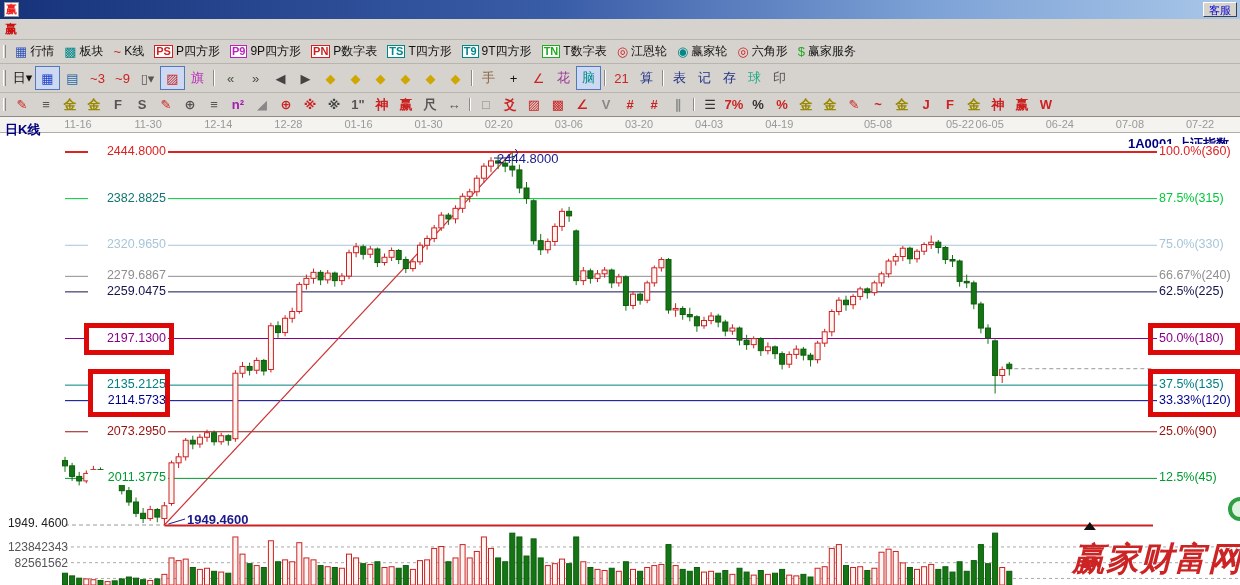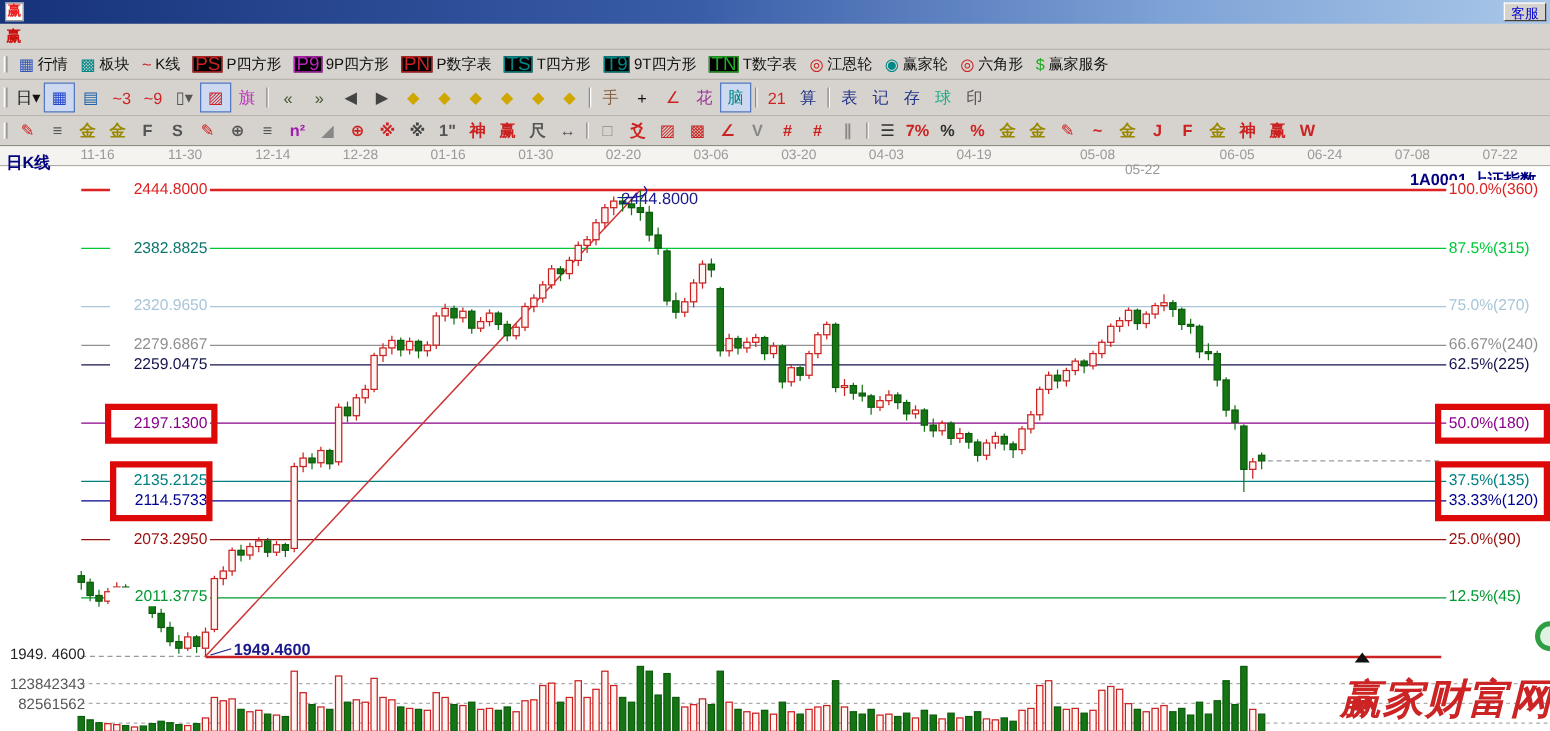--- a/index.html
+++ b/index.html
@@ -20,21 +20,21 @@
 
   
   .tb { display:flex; align-items:center; background:#d6d3ce; border-bottom:1px solid #b8b5ae; padding:1px 2px; }
   #toolbar-main { height:24px; }
   #toolbar-nav  { height:29px; }
   #toolbar-draw { height:24px; border-bottom:1px solid #8f8c85; }
   .grip { width:3px; height:65%; border-left:1px solid #fff; border-right:1px solid #8a8a8a; margin:0 4px 0 1px; }
   .sep  { width:2px; height:65%; border-left:1px solid #8a8a8a; border-right:1px solid #fff; margin:0 3px; }
   .tbtn { display:inline-flex; align-items:center; justify-content:center; height:20px; padding:0 4px; font-size:12px; color:#111; border:1px solid transparent; white-space:nowrap; }
   .tbtn .glyph { font-size:13px; margin-right:3px; }
-  .tbtn .badge { font-size:15px; font-weight:normal; border:1px solid; padding:0 1px; margin-right:3px; line-height:11px; background:#000000; }
+  .tbtn .badge { font-size:11px; font-weight:bold; border:1px solid; padding:0 1px; margin-right:3px; line-height:11px; background:#ffffff; }
   .tbtn .lbl { font-size:12px; }
   #toolbar-nav .tbtn { width:25px; height:24px; padding:0; font-size:15px; }
   #toolbar-draw .tbtn { width:24px; height:19px; padding:0; font-size:12.5px; font-weight:bold; }
   .tbtn.selected { background:#ccd9f0; border:1px solid #5577bb; }
 
   
   #axis-strip { position:absolute; left:0; top:117px; width:1240px; height:16px; background:#f4f3ef; border-bottom:1px solid #b0ada6; }
   #chart-bg { position:absolute; left:0; top:133px; width:1240px; height:452px; background:#ffffff; }
   #chart-svg { position:absolute; left:0; top:0; width:1240px; height:585px; z-index:5; }
   #overlay { position:absolute; left:0; top:0; width:1240px; height:585px; z-index:6; pointer-events:none; }
@@ -805,31 +805,31 @@
       <div class="date-lbl" style="left: 195.26px; top: 118px;">12-14</div>
       <div class="date-lbl" style="left: 265.39px; top: 118px;">12-28</div>
       <div class="date-lbl" style="left: 335.52px; top: 118px;">01-16</div>
       <div class="date-lbl" style="left: 405.65px; top: 118px;">01-30</div>
       <div class="date-lbl" style="left: 475.78px; top: 118px;">02-20</div>
       <div class="date-lbl" style="left: 545.91px; top: 118px;">03-06</div>
       <div class="date-lbl" style="left: 616.04px; top: 118px;">03-20</div>
       <div class="date-lbl" style="left: 686.17px; top: 118px;">04-03</div>
       <div class="date-lbl" style="left: 756.3px; top: 118px;">04-19</div>
       <div class="date-lbl" style="left: 855px; top: 118px;">05-08</div>
-      <div class="date-lbl" style="left: 891px; top: 118px; margin-top: 12px;">05-22</div>
+      <div class="date-lbl" style="left: 937px; top: 118px;">05-22</div>
       <div class="date-lbl" style="left: 966.69px; top: 118px;">06-05</div>
       <div class="date-lbl" style="left: 1036.82px; top: 118px;">06-24</div>
       <div class="date-lbl" style="left: 1106.95px; top: 118px;">07-08</div>
       <div class="date-lbl" style="left: 1177.08px; top: 118px;">07-22</div>
       <div class="price-lbl" style="left: 88px; top: 144px; color: rgb(221, 34, 34);">2444.8000</div>
       <div class="pct-lbl" style="top: 144px; color: rgb(221, 34, 34);">100.0%(360)</div>
       <div class="price-lbl" style="left: 88px; top: 190.625px; color: #0f766e;">2382.8825</div>
       <div class="pct-lbl" style="top: 190.625px; color: rgb(0, 200, 56);">87.5%(315)</div>
       <div class="price-lbl" style="left: 88px; top: 237.25px; color: rgb(167, 198, 216);">2320.9650</div>
-      <div class="pct-lbl" style="top: 237.25px; color: rgb(167, 198, 216);">75.0%(270)</div>
+      <div class="pct-lbl" style="top: 237.25px; color: rgb(167, 198, 216);">75.0%(330)</div>
       <div class="price-lbl" style="left: 88px; top: 268.333px; color: rgb(143, 143, 143);">2279.6867</div>
       <div class="pct-lbl" style="top: 268.333px; color: rgb(143, 143, 143);">66.67%(240)</div>
       <div class="price-lbl" style="left: 88px; top: 283.875px; color: rgb(20, 20, 78);">2259.0475</div>
       <div class="pct-lbl" style="top: 283.875px; color: rgb(20, 20, 78);">62.5%(225)</div>
       <div class="price-lbl" style="left: 88px; top: 330.5px; color: rgb(138, 0, 138);">2197.1300</div>
       <div class="pct-lbl" style="top: 330.5px; color: rgb(138, 0, 138);">50.0%(180)</div>
       <div class="price-lbl" style="left: 88px; top: 377.125px; color: rgb(0, 128, 128);">2135.2125</div>
       <div class="pct-lbl" style="top: 377.125px; color: rgb(0, 128, 128);">37.5%(135)</div>
       <div class="price-lbl" style="left: 88px; top: 392.667px; color: rgb(0, 0, 144);">2114.5733</div>
       <div class="pct-lbl" style="top: 392.667px; color: rgb(0, 0, 144);">33.33%(120)</div>

